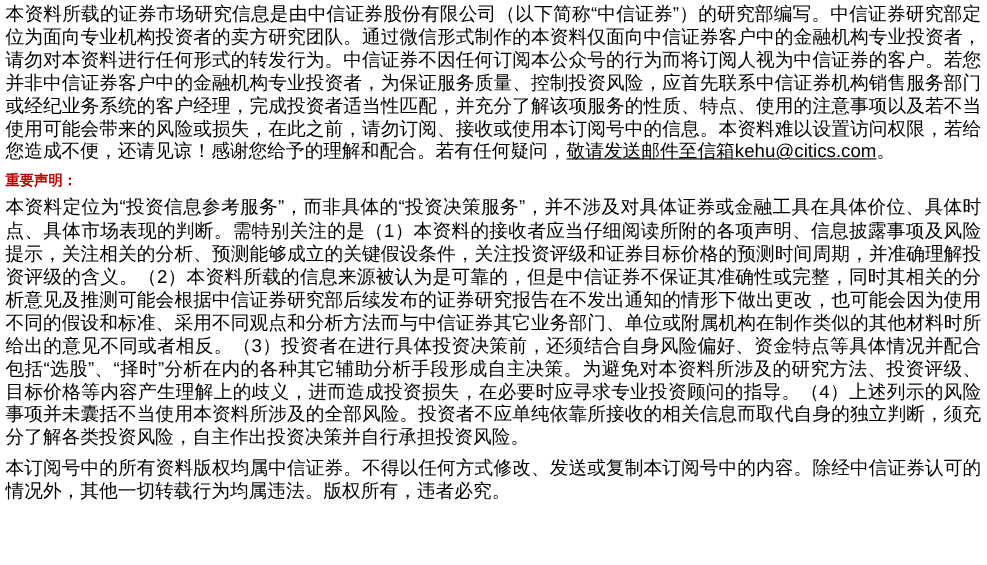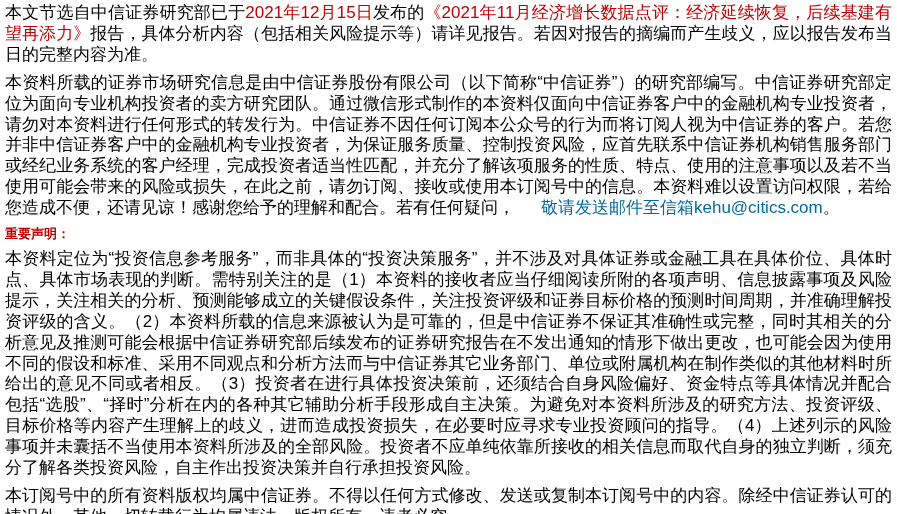--- a/index.html
+++ b/index.html
@@ -26,33 +26,30 @@
     color: #c00000;
   }
   .notice-heading {
     font-size: 13px;
     font-weight: bold;
     color: #c00000;
     margin: 0 0 7px 0;
     text-align: left;
   }
   .email-link {
-    color: #0369a1;
+    color: #000000;
+    text-decoration: underline;
     cursor: pointer;
-    margin-left: 26px;
   }
 </style>
 </head>
 <body>
 
 <div class="page">
 
-  <p class="para">
-    <span>本文节选自中信证券研究部已于</span><span class="red">2021年12月15日</span><span>发布的</span><span class="red">《2021年11月经济增长数据点评：经济延续恢复，后续基建有望再添力》</span><span>报告，具体分析内容（包括相关风险提示等）请详见报告。若因对报告的摘编而产生歧义，应以报告发布当日的完整内容为准。</span>
-  </p>
 
   <p class="para">
     <span>本资料所载的证券市场研究信息是由中信证券股份有限公司（以下简称“中信证券”）的研究部编写。中信证券研究部定位为面向专业机构投资者的卖方研究团队。通过微信形式制作的本资料仅面向中信证券客户中的金融机构专业投资者，请勿对本资料进行任何形式的转发行为。中信证券不因任何订阅本公众号的行为而将订阅人视为中信证券的客户。若您并非中信证券客户中的金融机构专业投资者，为保证服务质量、控制投资风险，应首先联系中信证券机构销售服务部门或经纪业务系统的客户经理，完成投资者适当性匹配，并充分了解该项服务的性质、特点、使用的注意事项以及若不当使用可能会带来的风险或损失，在此之前，请勿订阅、接收或使用本订阅号中的信息。本资料难以设置访问权限，若给您造成不便，还请见谅！感谢您给予的理解和配合。若有任何疑问，</span><a class="email-link">敬请发送邮件至信箱kehu@citics.com</a><span>。</span>
   </p>
 
   <h2 class="notice-heading">重要声明：</h2>
 
   <p class="para">本资料定位为“投资信息参考服务”，而非具体的“投资决策服务”，并不涉及对具体证券或金融工具在具体价位、具体时点、具体市场表现的判断。需特别关注的是（1）本资料的接收者应当仔细阅读所附的各项声明、信息披露事项及风险提示，关注相关的分析、预测能够成立的关键假设条件，关注投资评级和证券目标价格的预测时间周期，并准确理解投资评级的含义。（2）本资料所载的信息来源被认为是可靠的，但是中信证券不保证其准确性或完整，同时其相关的分析意见及推测可能会根据中信证券研究部后续发布的证券研究报告在不发出通知的情形下做出更改，也可能会因为使用不同的假设和标准、采用不同观点和分析方法而与中信证券其它业务部门、单位或附属机构在制作类似的其他材料时所给出的意见不同或者相反。（3）投资者在进行具体投资决策前，还须结合自身风险偏好、资金特点等具体情况并配合包括“选股”、“择时”分析在内的各种其它辅助分析手段形成自主决策。为避免对本资料所涉及的研究方法、投资评级、目标价格等内容产生理解上的歧义，进而造成投资损失，在必要时应寻求专业投资顾问的指导。（4）上述列示的风险事项并未囊括不当使用本资料所涉及的全部风险。投资者不应单纯依靠所接收的相关信息而取代自身的独立判断，须充分了解各类投资风险，自主作出投资决策并自行承担投资风险。</p>
 
   <p class="para">本订阅号中的所有资料版权均属中信证券。不得以任何方式修改、发送或复制本订阅号中的内容。除经中信证券认可的情况外，其他一切转载行为均属违法。版权所有，违者必究。</p>

